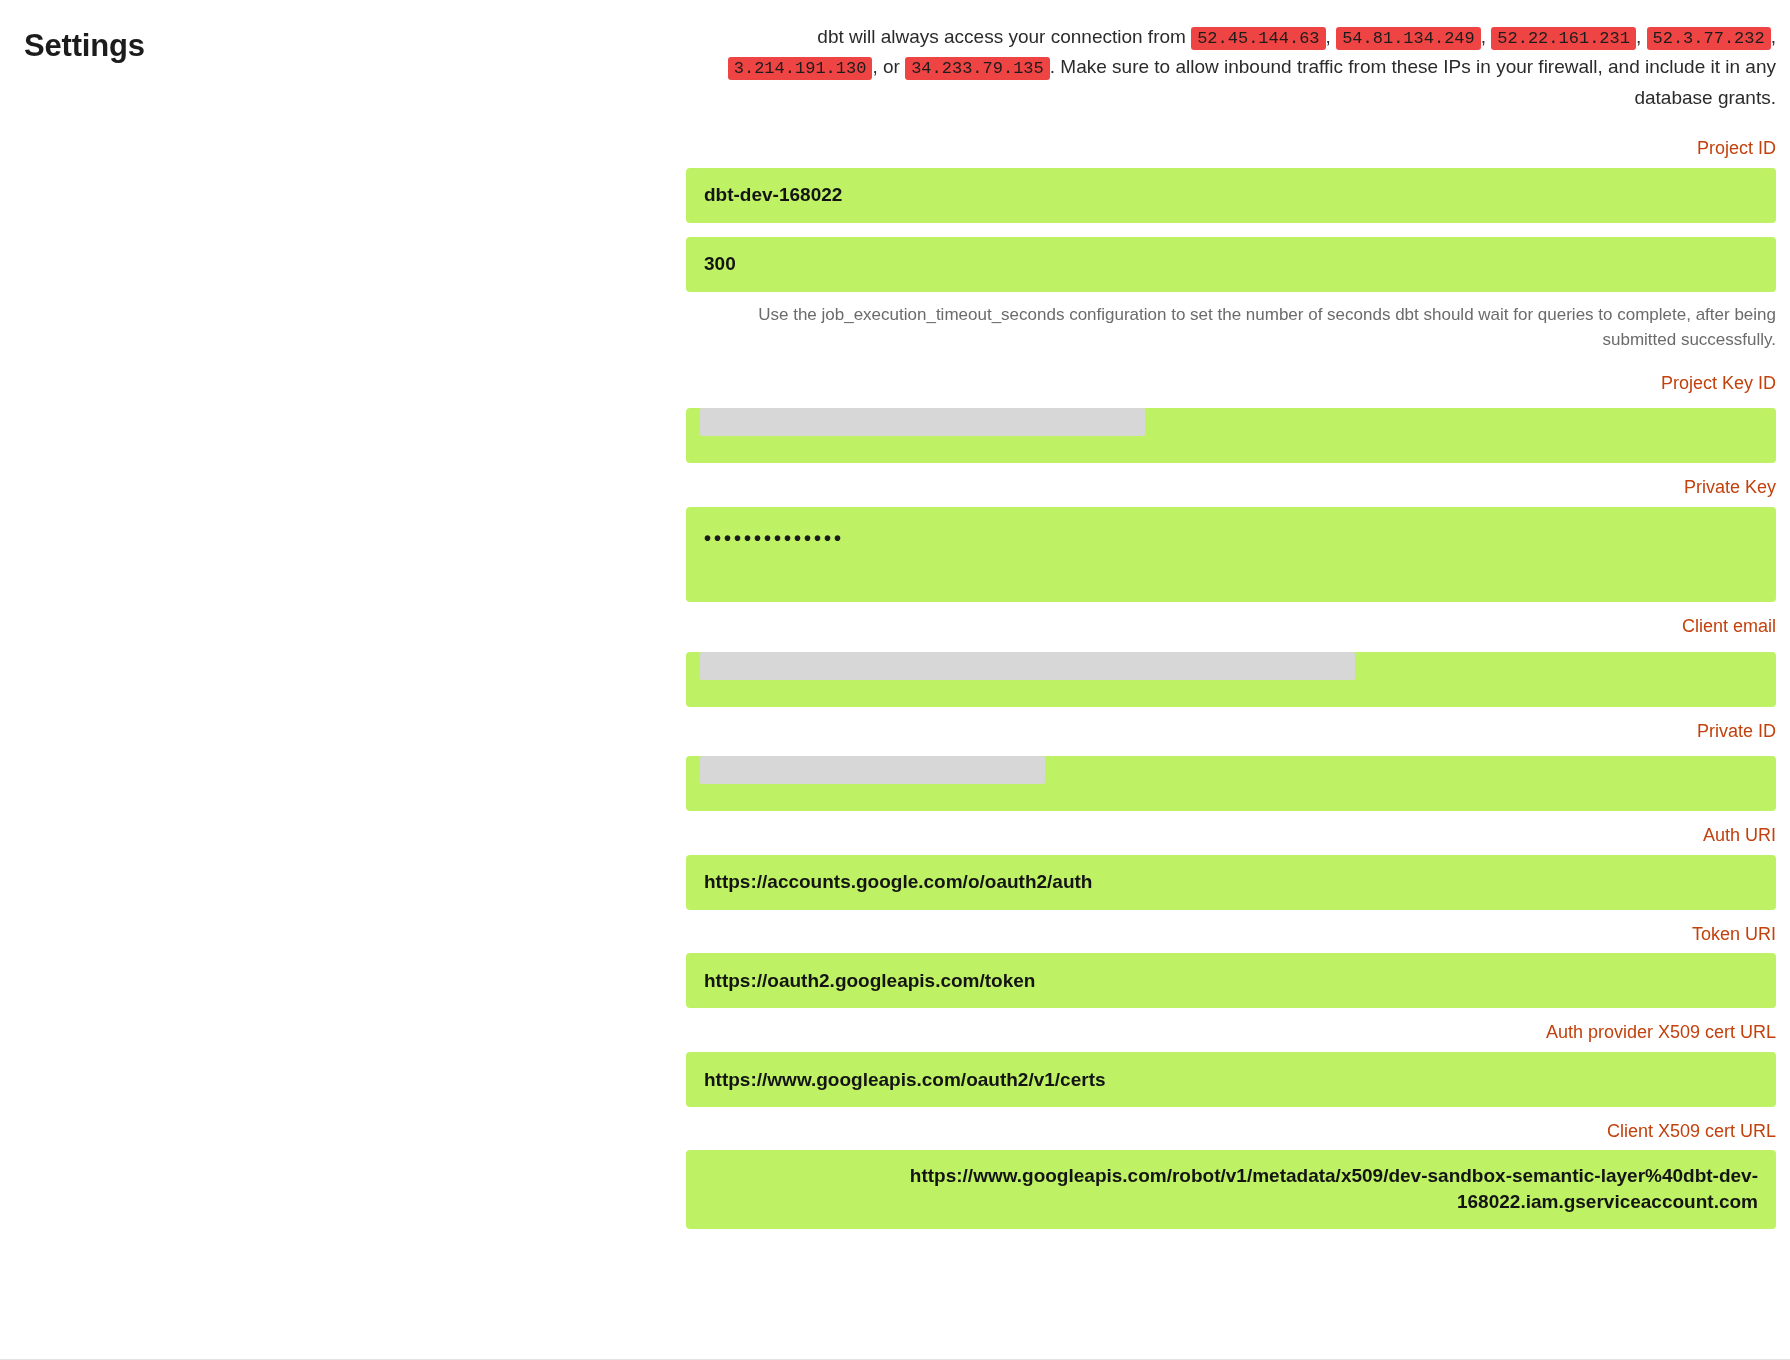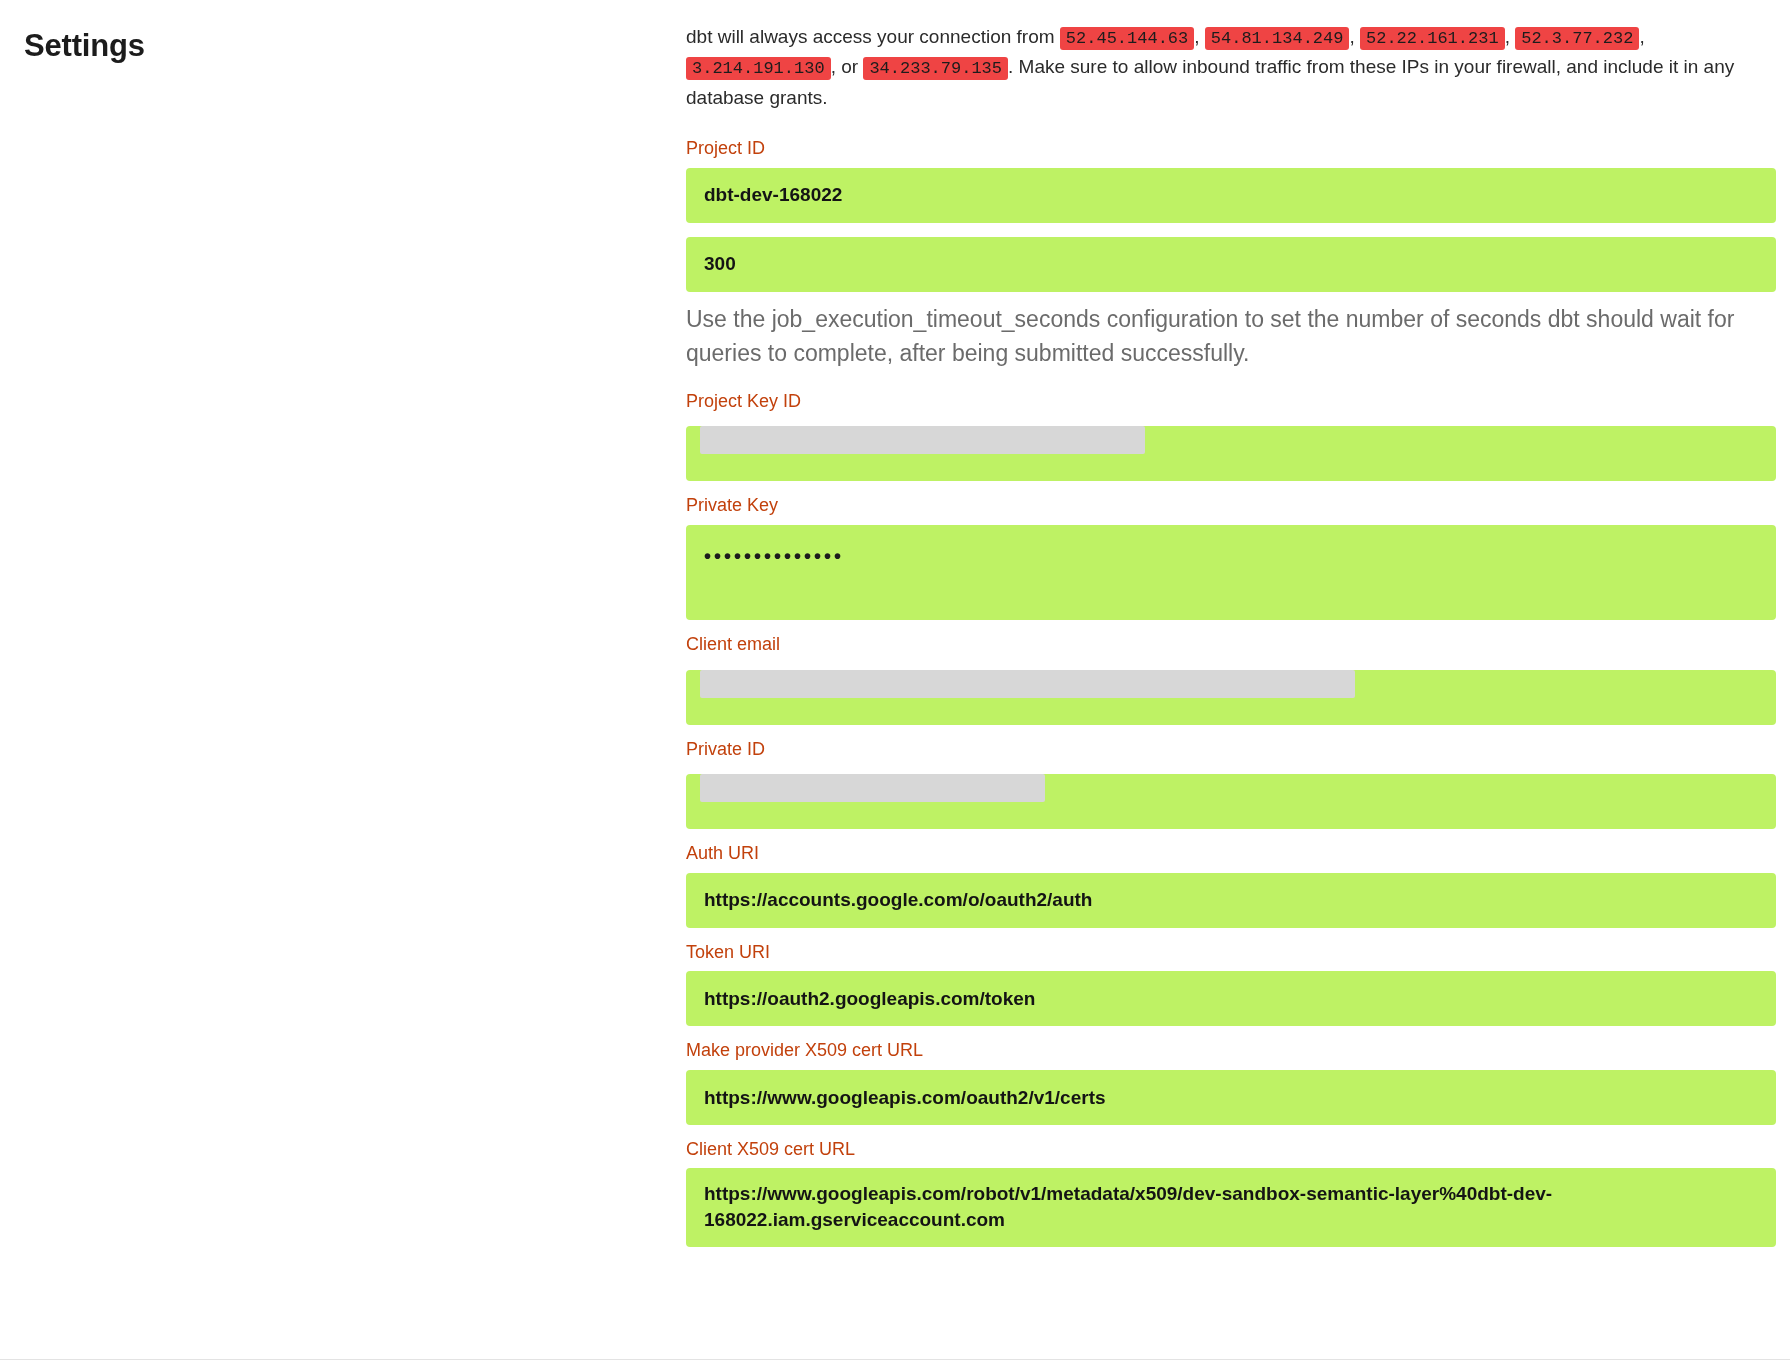--- a/index.html
+++ b/index.html
@@ -9,20 +9,21 @@
     background: #ffffff;
     font-family: "Liberation Sans", sans-serif;
     color: #1c1c1c;
     overflow: hidden;
   }
   .page {
     position: relative;
     width: 1790px;
     height: 1360px;
     background: #ffffff;
+    text-align: right;
   }
   .page-title {
     position: absolute;
     left: 24px;
     top: 28px;
     font-size: 31px;
     font-weight: 700;
     letter-spacing: -0.2px;
     color: #1c1c1c;
   }
@@ -77,21 +78,21 @@
     border-radius: 2px;
     margin: 14px 0 14px 14px;
   }
   .dots {
     font-size: 20px;
     letter-spacing: 3px;
     color: #1c1c1c;
     padding-top: 4px;
   }
   .help-text {
-    font-size: 23px;
+    font-size: 17px;
     color: #6b6b6b;
     line-height: 1.5;
     margin: 10px 0 20px 0;
   }
   .bottom-rule {
     position: absolute;
     left: 0;
     bottom: 0;
     width: 1790px;
     height: 1px;
@@ -160,21 +161,21 @@
       <div class="field-label">Auth URI</div>
       <div class="input">https://accounts.google.com/o/oauth2/auth</div>
     </div>
 
     <div class="field">
       <div class="field-label">Token URI</div>
       <div class="input">https://oauth2.googleapis.com/token</div>
     </div>
 
     <div class="field">
-      <div class="field-label">Make provider X509 cert URL</div>
+      <div class="field-label">Auth provider X509 cert URL</div>
       <div class="input">https://www.googleapis.com/oauth2/v1/certs</div>
     </div>
 
     <div class="field">
       <div class="field-label">Client X509 cert URL</div>
       <div class="input wrap">https://www.googleapis.com/robot/v1/metadata/x509/dev-sandbox-semantic-layer%40dbt-dev-168022.iam.gserviceaccount.com</div>
     </div>
 
   </div>
 

